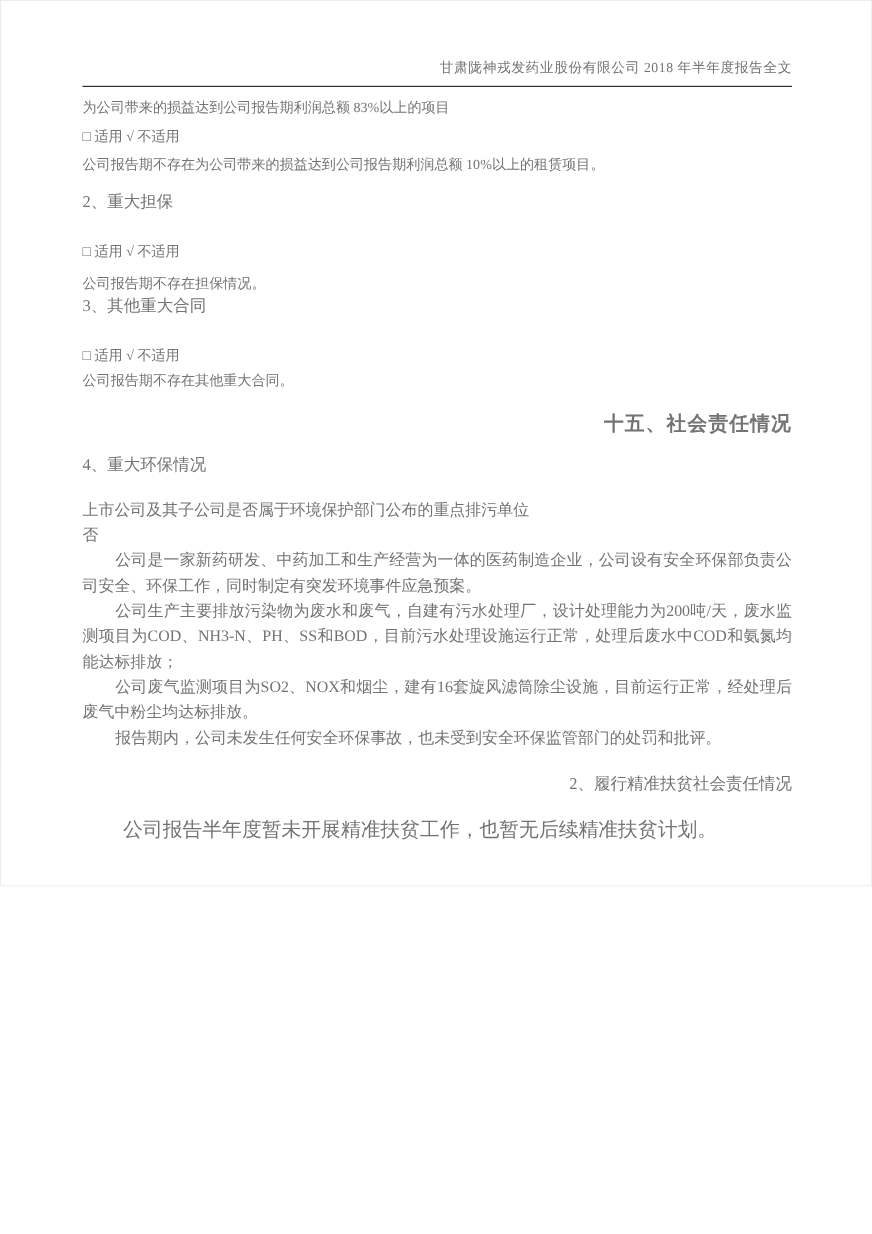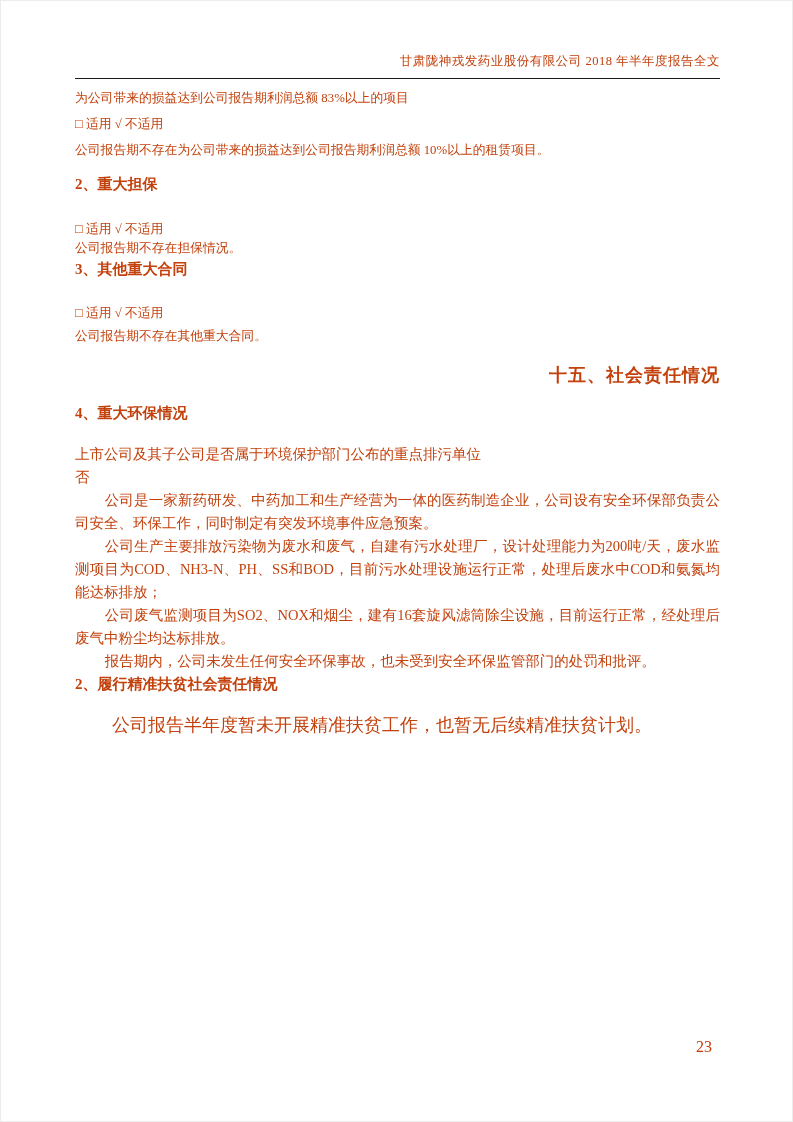--- a/index.html
+++ b/index.html
@@ -1,22 +1,22 @@
 <!DOCTYPE html>
 <html><head>
 <meta charset="utf-8">
 <style>
   * { margin: 0; padding: 0; box-sizing: border-box; }
   html, body { background: #ffffff; }
   .page {
-    width: 793px; height: 1122px;
+    width: 793px; height: 806px;
     background: #ffffff;
     position: relative;
     font-family: "Liberation Serif", "DejaVu Serif", serif;
-    color: #c2410c;
+    color: #737373;
     box-shadow: inset 0 0 0 1px #ececec;
     overflow: hidden;
   }
   .content {
     position: absolute;
     left: 75px;
     width: 645px;
     top: 0;
   }
   .doc-header {
@@ -38,47 +38,47 @@
   }
   .small-line {
     font-size: 12.8px;
     line-height: 17px;
   }
   .criterion   { margin-top: 11px; }
   .applicable-1 { margin-top: 9px; }
   .note-1      { margin-top: 9px; }
   .h3 {
     font-size: 15px;
-    font-weight: bold;
+    font-weight: normal;
     line-height: 20px;
   }
   .h3-guarantee { margin-top: 15px; }
   .applicable-2 { margin-top: 27px; }
-  .note-2       { margin-top: 2px; }
+  .note-2       { margin-top: 12px; }
   .h3-contracts { margin-top: 2px; }
   .applicable-3 { margin-top: 26px; }
   .note-3       { margin-top: 6px; }
   .h2 {
     margin-top: 17px;
     font-size: 18px;
     font-weight: bold;
     line-height: 26px;
     font-family: "Liberation Sans", "DejaVu Sans", sans-serif;
     letter-spacing: 1px;
     text-align: right;
   }
   .h3-env { margin-top: 15px; }
   .env-block { margin-top: 20px; }
   .env-block p {
     font-size: 14.5px;
     line-height: 23px;
     text-align: justify;
   }
   .env-block p.indent { text-indent: 2.05em; }
-  .h3-poverty { margin-top: 1px; }
+  .h3-poverty { margin-top: 20px; text-align: right; }
   .poverty-para {
     margin-top: 20px;
     font-size: 18px;
     line-height: 22px;
     text-indent: 2.05em;
   }
   .page-number {
     position: absolute;
     top: 1040px;
     right: 81px;

